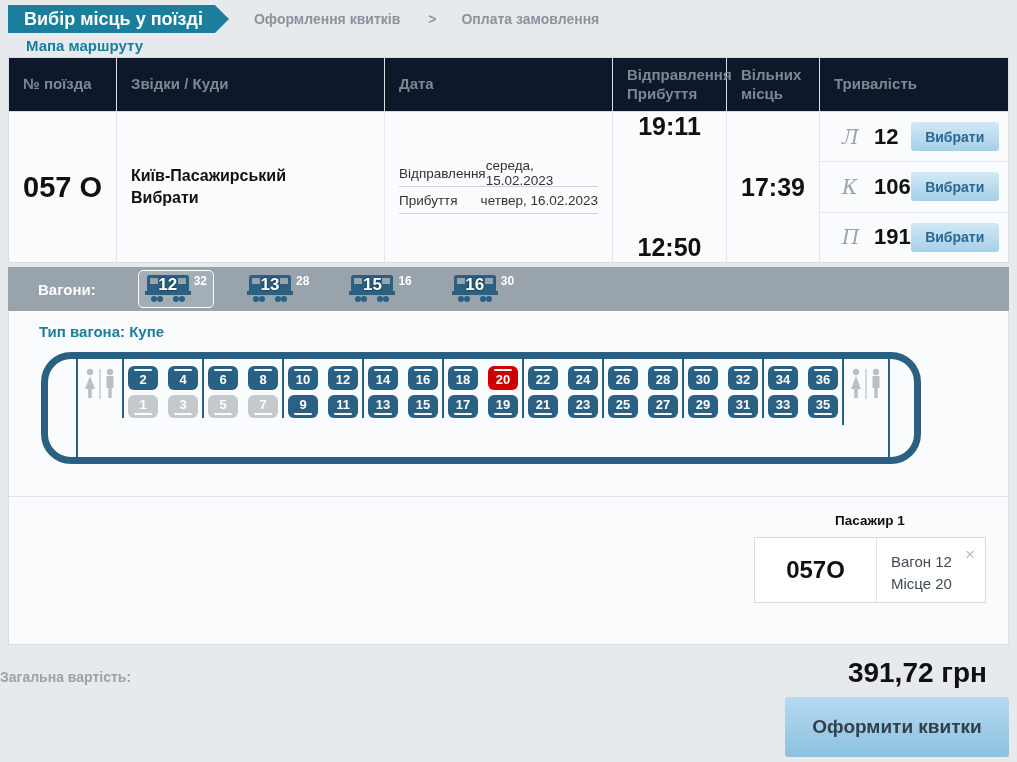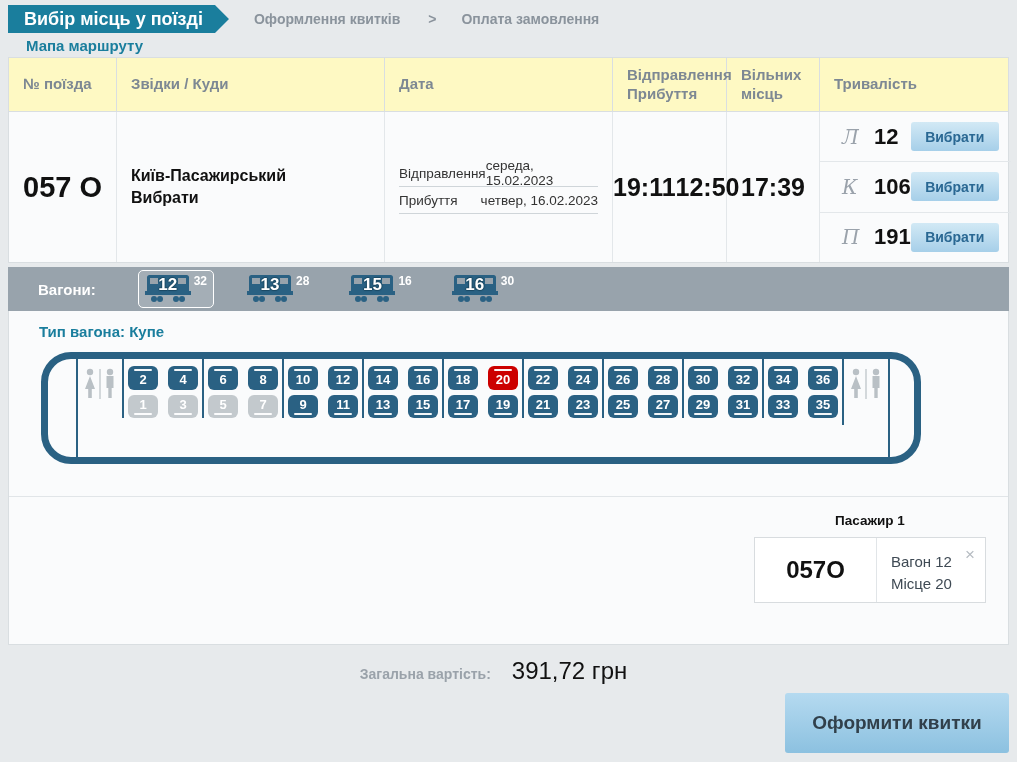--- a/index.html
+++ b/index.html
@@ -25,38 +25,38 @@
     clip-path: polygon(0 0, calc(100% - 14px) 0, 100% 50%, calc(100% - 14px) 100%, 0 100%);
   }
   .crumb { color:var(--muted); font-weight:bold; font-size:14px; margin-left:25px; }
   .crumb-sep { color:var(--muted); font-weight:bold; font-size:14px; margin-left:28px; }
   .maplink-row { text-align:left; padding:4px 26px 2px; height:24px; }
   .maplink { color:var(--accent); font-weight:bold; font-size:15px; text-decoration:none; cursor:pointer; }
 
   
   .train-table { margin:0 8px; background:var(--panel-bg); border:1px solid var(--border); }
   .t-head, .t-row { display:grid; grid-template-columns:108px 268px 228px 114px 93px 1fr; }
-  .t-head { height:54px; background:#fef9c3; border-bottom:1px solid var(--border); }
+  .t-head { height:54px; background:#0f172a; border-bottom:1px solid var(--border); }
   .t-head > div{
     color:#7d8893; font-weight:bold; font-size:15px;
     display:flex; flex-direction:column; justify-content:center;
     padding-left:14px; border-right:1px solid var(--border); line-height:1.25;
   }
   .t-head > div:last-child{ border-right:none; }
   .t-row { height:150px; }
   .t-row > div { border-right:1px solid #e3e7ea; }
   .t-row > div:last-child{ border-right:none; }
   .cell-center { display:flex; align-items:center; justify-content:center; }
   .train-no { font-size:29px; font-weight:bold; color:#111; }
   .route { display:flex; flex-direction:column; justify-content:center; padding-left:14px; gap:4px; }
   .route div { font-weight:bold; font-size:16px; color:#111; }
   .date-cell { display:flex; flex-direction:column; justify-content:center; padding:0 14px; }
   .date-line { display:flex; justify-content:space-between; align-items:center;
     font-size:13.5px; color:#333; height:27px; border-bottom:1px solid #cfd5d9; }
-  .times { display:flex; flex-direction:row; align-items:center; justify-content:space-between;
+  .times { display:flex; flex-direction:column; align-items:center; justify-content:space-between;
     font-size:25px; font-weight:bold; line-height:1.15; color:#111; }
   .duration { font-size:25px; font-weight:bold; color:#111; }
   .seat-classes { display:flex; flex-direction:column; }
   .seat-class-row { flex:1; display:flex; align-items:center; padding:0 12px 0 22px;
     border-bottom:1px solid #e3e7ea; }
   .seat-class-row:last-child { border-bottom:none; }
   .sc-code { font-family:"DejaVu Serif", serif; font-style:italic; color:#9aa2ab; font-size:20px; width:22px; }
   .sc-count { font-size:22px; font-weight:bold; color:#111; margin-left:10px; }
   .sc-btn { margin-left:auto; width:88px; height:29px; border:none; border-radius:3px; cursor:pointer;
     background:linear-gradient(var(--btn-from), var(--btn-to));
@@ -105,23 +105,23 @@
   .passenger-section { height:147px; padding:16px 22px 0; }
   .passenger-wrap { width:232px; margin-left:auto; }
   .passenger-title { text-align:center; font-weight:bold; font-size:13.5px; color:#111; margin-bottom:9px; }
   .passenger-box { display:flex; height:66px; background:#fff; border:1px solid #d8dcdf; position:relative; }
   .pb-train { width:122px; border-right:1px solid #e1e5e8; display:flex; align-items:center;
     justify-content:center; font-size:24px; font-weight:bold; color:#111; }
   .pb-info { padding:13px 0 0 14px; font-size:15px; color:#3f4a54; line-height:1.45; }
   .pb-close { position:absolute; top:8px; right:10px; color:#b6bcc2; font-size:17px; cursor:pointer; line-height:1; }
 
   
-  .summary-row { display:flex; align-items:baseline; justify-content:center; margin:12px 30px 0 0; }
+  .summary-row { display:flex; align-items:baseline; justify-content:space-between; margin:12px 30px 0 0; }
   .total-label { color:#9aa2aa; font-weight:bold; font-size:14px; }
-  .total-value { color:#111; font-weight:normal; font-size:24px; margin-left:21px; }
+  .total-value { color:#111; font-weight:bold; font-size:28px; margin-left:21px; }
   .submit-row { display:flex; justify-content:flex-end; margin:8px 8px 0; }
   .submit-btn { width:224px; height:60px; border:none; border-radius:3px; cursor:pointer;
     background:linear-gradient(var(--big-from), var(--big-to));
     color:var(--big-text); font-weight:bold; font-size:19px; font-family:inherit; }
 </style>
 </head>
 <body>
 
 <div class="crumbs">
   <div class="crumb-active">Вибір місць у поїзді</div>

